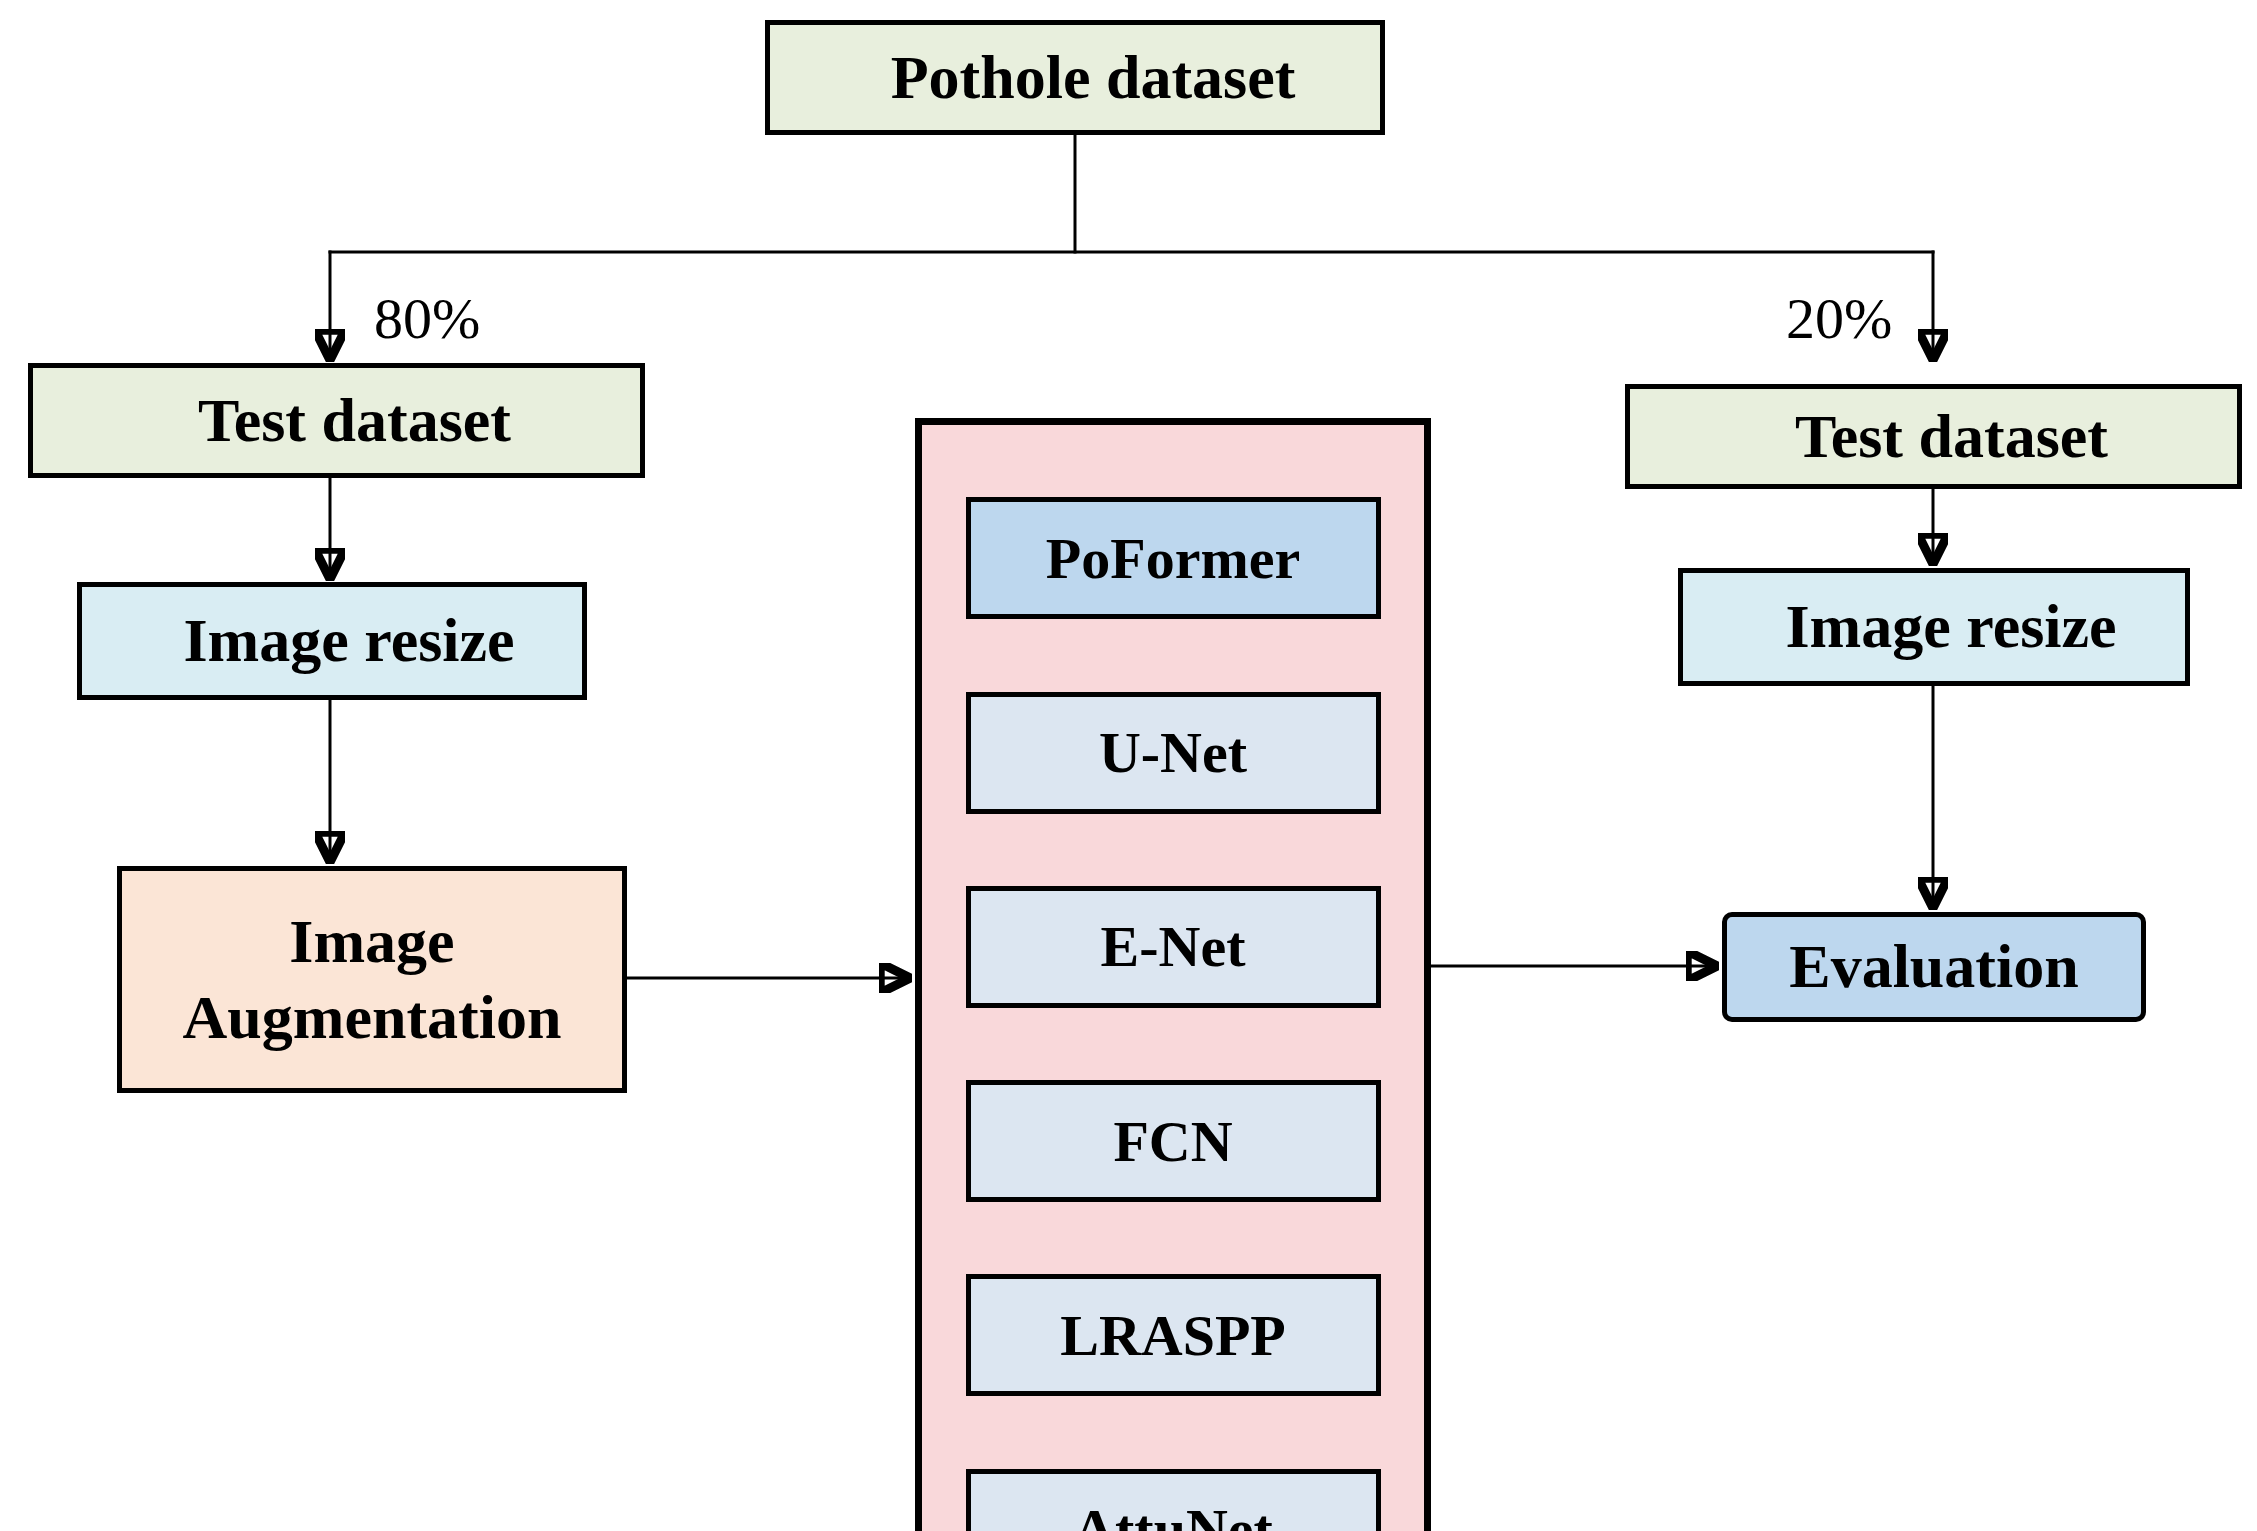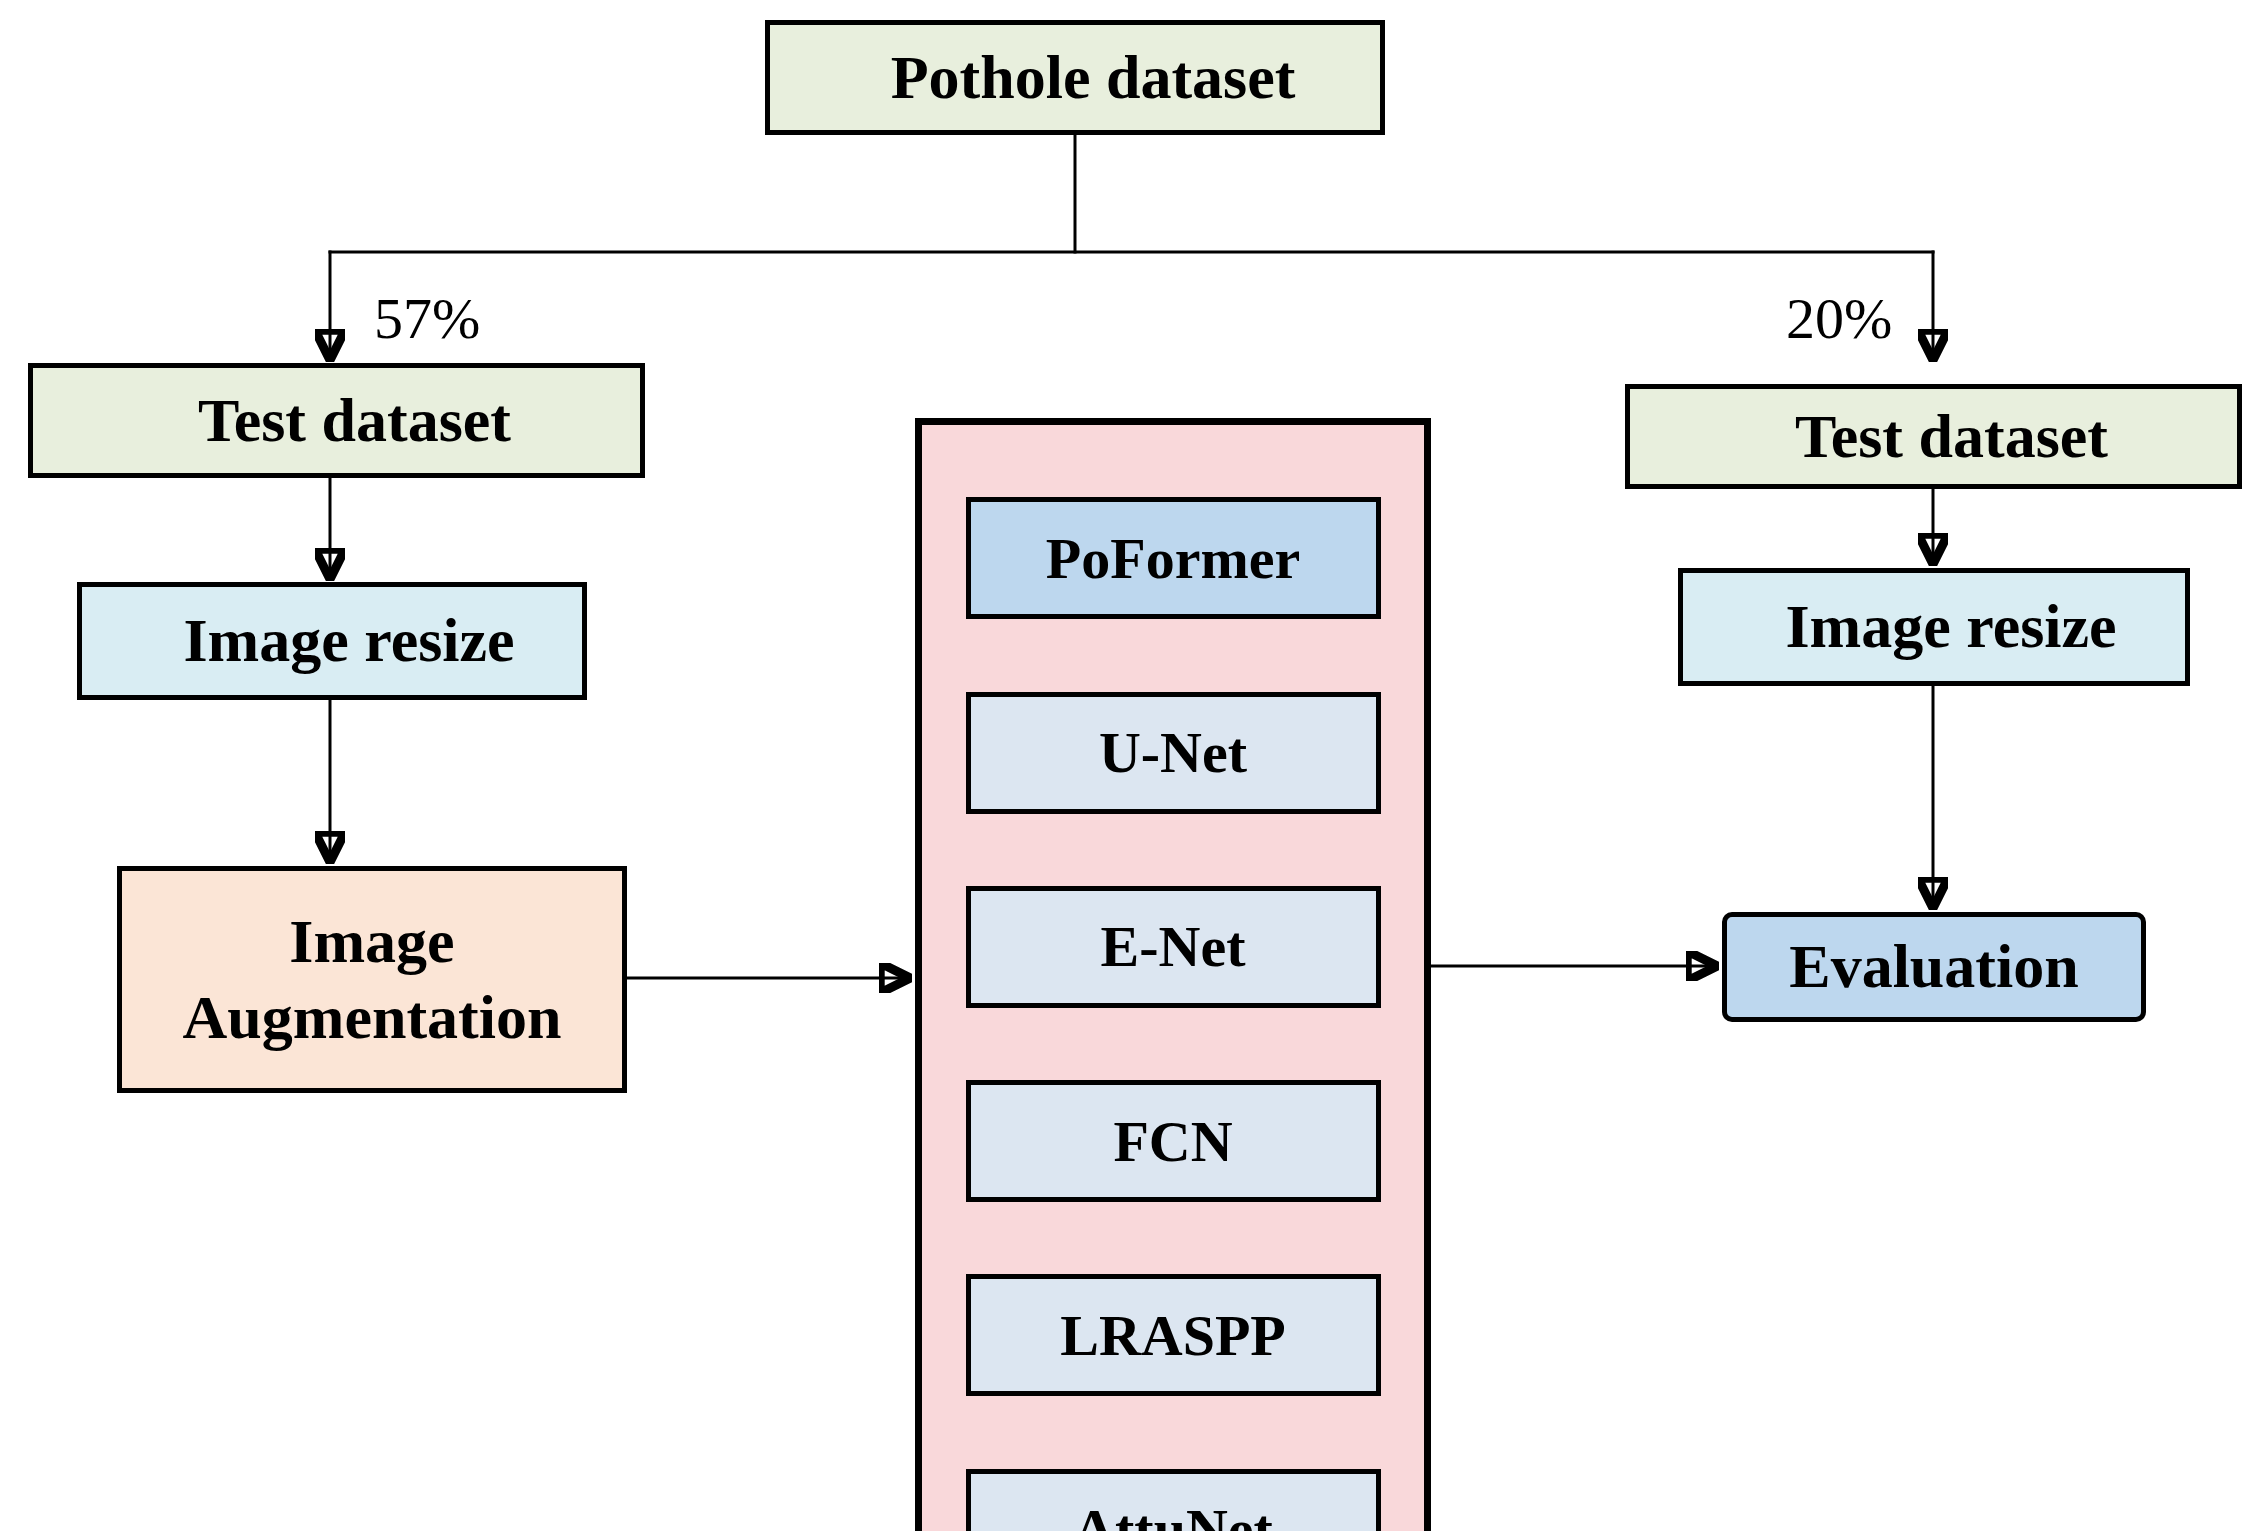--- a/index.html
+++ b/index.html
@@ -81,21 +81,21 @@
     <path d="M330,478 V575" marker-end="url(#arrow)"></path>
     <path d="M330,700 V858" marker-end="url(#arrow)"></path>
     <path d="M588,978 H906" marker-end="url(#arrow)"></path>
     <path d="M1431,966 H1713" marker-end="url(#arrow)"></path>
     <path d="M1933,478 V560" marker-end="url(#arrow)"></path>
     <path d="M1933,686 V904" marker-end="url(#arrow)"></path>
   </svg>
 
   <div class="node dataset" id="n-pothole">Pothole dataset</div>
 
-  <div class="pct" id="lbl-80">57%</div>
+  <div class="pct" id="lbl-80">80%</div>
   <div class="pct" id="lbl-20">20%</div>
 
   <div class="node dataset" id="n-train">Test dataset</div>
   <div class="node dataset" id="n-test">Test dataset</div>
 
   <div class="node resize" id="n-resize-l">Image resize</div>
   <div class="node resize" id="n-resize-r">Image resize</div>
 
   <div class="node augment" id="n-aug">Image
 Augmentation</div>

